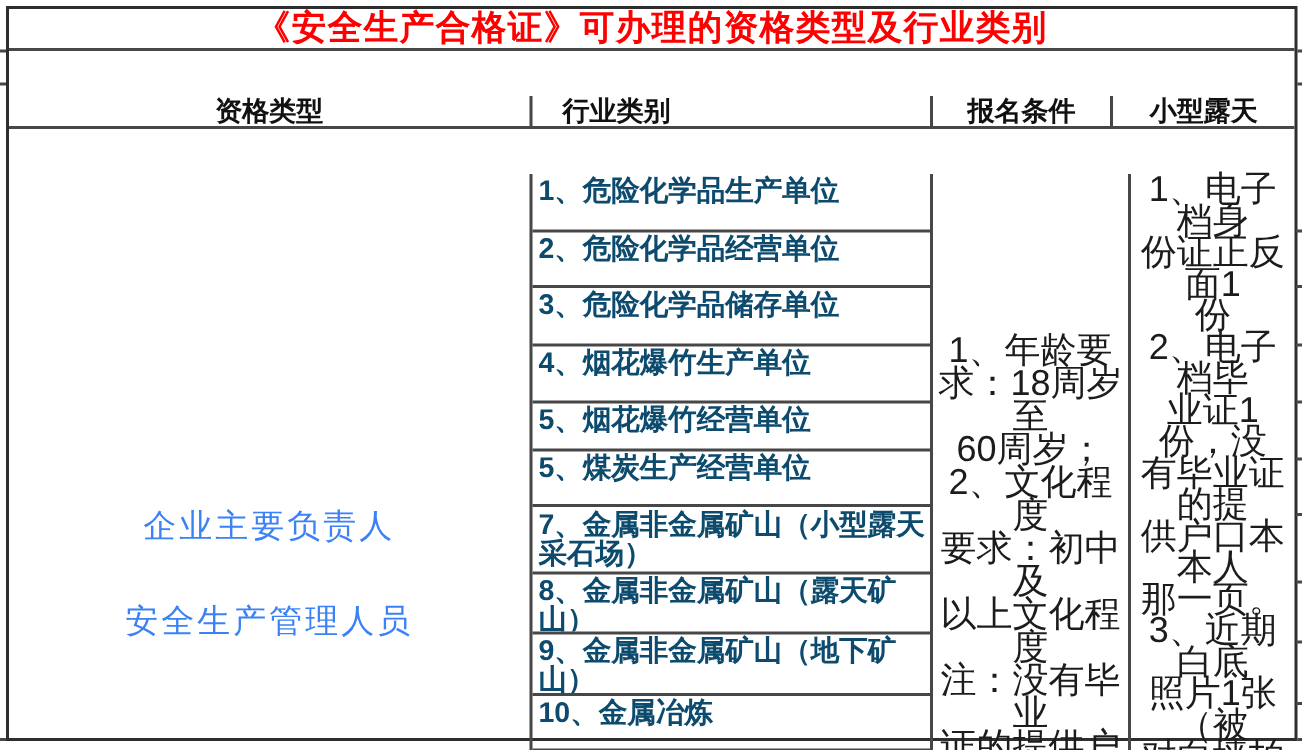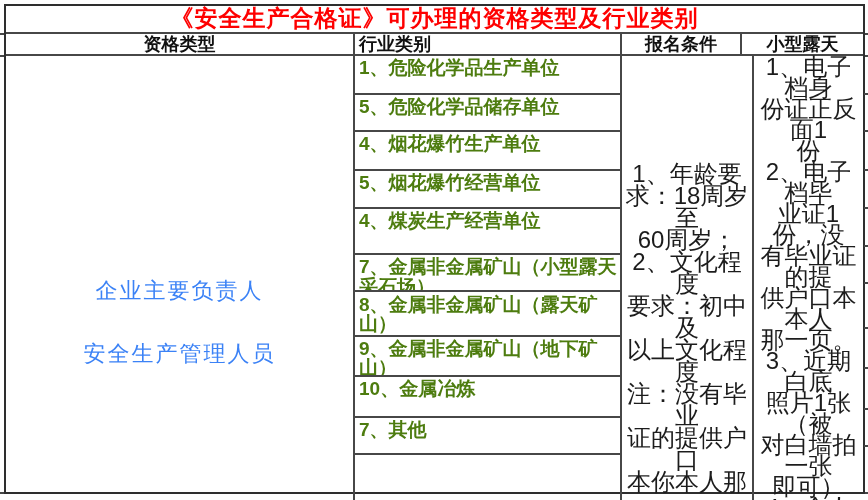--- a/index.html
+++ b/index.html
@@ -21,21 +21,21 @@
   .artifact-line.l2{top:55px;}
   .artifact-line.l3{top:492px;}
 
   .cert-table{
     position:absolute;left:4px;top:4px;
     width:861px;height:490px;
     box-sizing:border-box;
     border:2px solid #2e2e2e;
     background:#ffffff;
     z-index:1;
-    display:flex;flex-direction:column;
+    display:flex;flex-direction:column;gap:30px;
   }
 
   .title-row{
     box-sizing:border-box;height:31px;
     border-bottom:2px solid #474747;
     display:flex;align-items:center;justify-content:center;
   }
   .title-row .title-text{
     font-family:"Liberation Serif",serif;
     font-weight:bold;color:#fe0000;
@@ -49,21 +49,21 @@
     display:flex;flex-direction:row;
   }
   .header-cell{
     box-sizing:border-box;
     font-weight:bold;color:#111;
     font-size:18px;line-height:20px;
     display:flex;align-items:center;
     white-space:nowrap;overflow:hidden;
   }
   .header-cell.c1{width:349px;border-right:2px solid #474747;justify-content:center;}
-  .header-cell.c2{width:267px;border-right:2px solid #474747;justify-content:flex-start;padding-left:4px;}
+  .header-cell.c2{width:267px;border-right:2px solid #474747;justify-content:flex-start;padding-left:20px;}
   .header-cell.c3{width:120px;border-right:2px solid #474747;justify-content:center;}
   .header-cell.c4{flex:1;justify-content:center;}
 
   .body-row{flex:1;display:flex;flex-direction:row;position:relative;}
 
   .col{box-sizing:border-box;}
   .col.qualification{
     width:349px;border-right:2px solid #474747;
     display:flex;flex-direction:column;align-items:center;justify-content:center;
     gap:33px;padding-bottom:55px;
@@ -73,31 +73,31 @@
     font-size:22px;color:#3b82f6;letter-spacing:2px;white-space:nowrap;
   }
 
   .col.industry{
     width:267px;border-right:2px solid #474747;
     display:flex;flex-direction:column;
   }
   .industry-row{
     box-sizing:border-box;
     border-bottom:2px solid #474747;
-    color:#4d7c0f;font-weight:bold;
+    color:#0c4a6e;font-weight:bold;
     font-size:19px;line-height:20px;
     padding:2px 1px 0 4px;
     white-space:pre-line;
     overflow:hidden;
   }
   .industry-row:nth-child(1){height:39px;}
   .industry-row:nth-child(2){height:37px;}
   .industry-row:nth-child(3){height:39px;}
   .industry-row:nth-child(4){height:38px;}
-  .industry-row:nth-child(5){height:46px;}
+  .industry-row:nth-child(5){height:32px;}
   .industry-row:nth-child(6){height:37px;}
   .industry-row:nth-child(7){height:45px;line-height:19px;padding-top:3px;}
   .industry-row:nth-child(8){height:40px;line-height:19px;}
   .industry-row:nth-child(9){height:41px;line-height:19px;}
   .industry-row:nth-child(10){height:37px;}
   .industry-row:nth-child(11){flex:1;border-bottom:none;}
 
   .col.conditions{
     width:132px;border-right:2px solid #474747;
     display:flex;align-items:center;justify-content:center;
@@ -150,24 +150,25 @@
 
     <div class="body-row">
 
       <div class="col qualification">
         <div class="qualification-line">企业主要负责人</div>
         <div class="qualification-line">安全生产管理人员</div>
       </div>
 
       <div class="col industry">
         <div class="industry-row">1、危险化学品生产单位</div>
-        <div class="industry-row">5、危险化学品储存单位</div>
+        <div class="industry-row">2、危险化学品经营单位</div>
+        <div class="industry-row">3、危险化学品储存单位</div>
         <div class="industry-row">4、烟花爆竹生产单位</div>
         <div class="industry-row">5、烟花爆竹经营单位</div>
-        <div class="industry-row">4、煤炭生产经营单位</div>
+        <div class="industry-row">5、煤炭生产经营单位</div>
         <div class="industry-row">7、金属非金属矿山（小型露天
 采石场）</div>
         <div class="industry-row">8、金属非金属矿山（露天矿
 山）</div>
         <div class="industry-row">9、金属非金属矿山（地下矿
 山）</div>
         <div class="industry-row">10、金属冶炼</div>
         <div class="industry-row">7、其他</div>
       </div>
 

